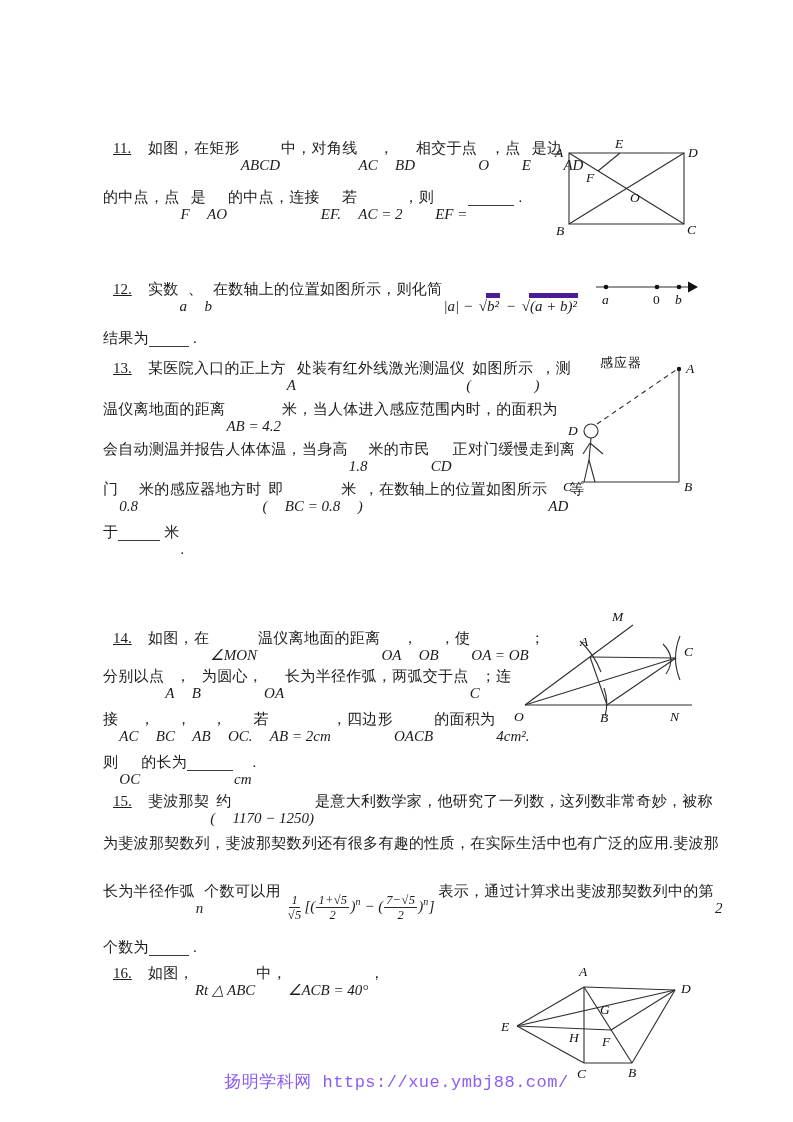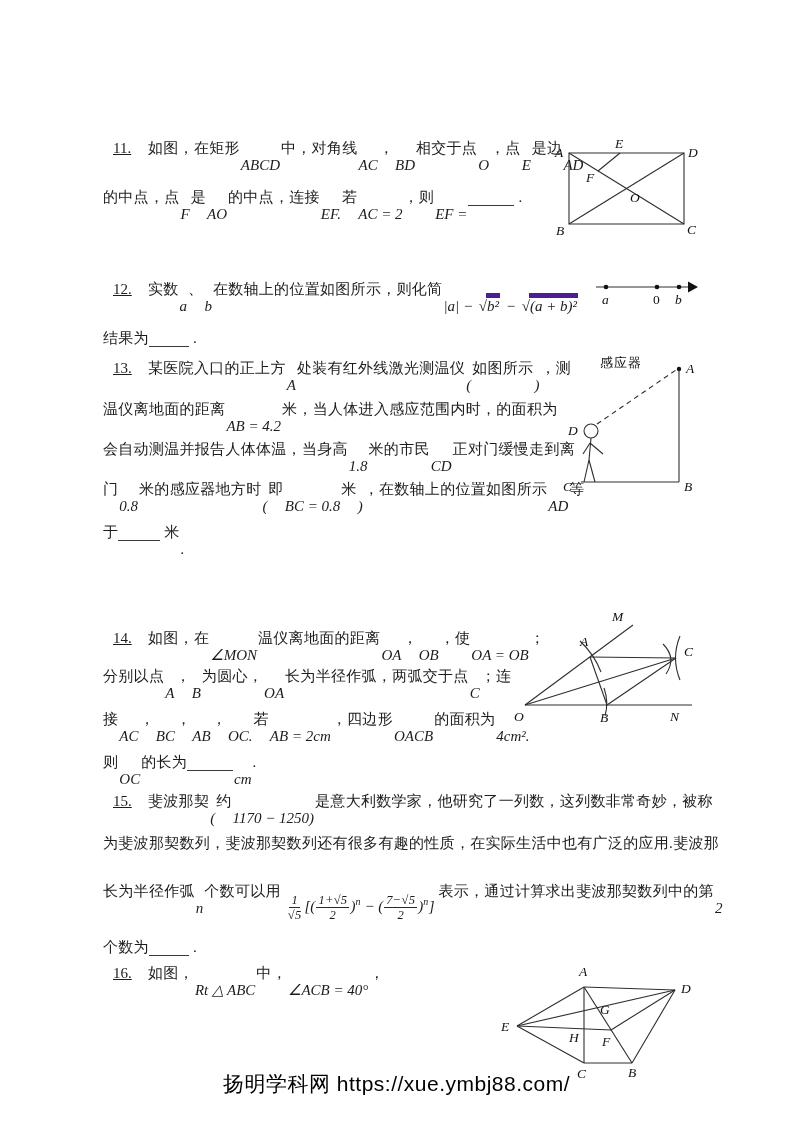--- a/index.html
+++ b/index.html
@@ -21,21 +21,21 @@
   .frac .den{display:block;padding:0 2px;}
   .formula{display:inline-block;position:relative;top:15px;margin:0 4px;}
   .fig{position:absolute;}
   .fig line,.fig path,.fig polygon.open,.fig circle.open{stroke:#2e2e2e;stroke-width:1.1;fill:none;}
   .fig .dot{fill:#111;stroke:none;}
   .fig .arrow{fill:#111;stroke:none;}
   .fig text{font-family:"Liberation Serif",serif;font-style:italic;font-size:13.5px;fill:#111;}
   .fig text.cn{font-style:normal;font-size:13px;letter-spacing:1px;}
   .fig text.up{font-style:normal;}
   .watermark{position:absolute;left:50%;transform:translateX(-50%);top:1070px;
-             font-family:Liberation Sans, sans-serif;font-size:21px;color:#000000;
+             font-family:Liberation Mono, monospace;font-size:17px;color:#8b5cf6;
              white-space:nowrap;letter-spacing:.5px;}
 </style>
 </head>
 <body>
 
 <div class="line" style="left:113px;top:139px"><span class="qnum">11.</span><span><span class="ct">如图，在矩形</span><span class="m">ABCD</span><span class="ct">中，对角线</span><span class="m">AC</span><span class="ct">，</span><span class="m">BD</span><span class="ct">相交于点</span><span class="m">O</span><span class="ct">，点</span><span class="m">E</span><span class="ct">是边</span><span class="m">AD</span></span></div>
 <div class="line" style="left:103px;top:186px"><span class="ct">的中点，点</span><span class="m">F</span><span class="ct">是</span><span class="m">AO</span><span class="ct">的中点，连接</span><span class="m">EF.</span><span class="ct">若</span><span class="m">AC = 2</span><span class="ct">，则</span><span class="m">EF =</span><span class="blank" style="width: 46px;"></span><span class="ct"> .</span></div>
 
 <div class="line" style="left:113px;top:280px"><span class="qnum">12.</span><span><span class="ct">实数</span><span class="m">a</span><span class="ct">、</span><span class="m">b</span><span class="ct">在数轴上的位置如图所示，则化简</span><span class="m">|a| − </span><span class="m sqr">√<span class="ovl">b²</span></span><span class="m"> − </span><span class="m sqr">√<span class="ovl">(a + b)²</span></span></span></div>
 <div class="line" style="left:103px;top:327px"><span class="ct">结果为</span><span class="blank" style="width: 40px;"></span><span class="ct"> .</span></div>

